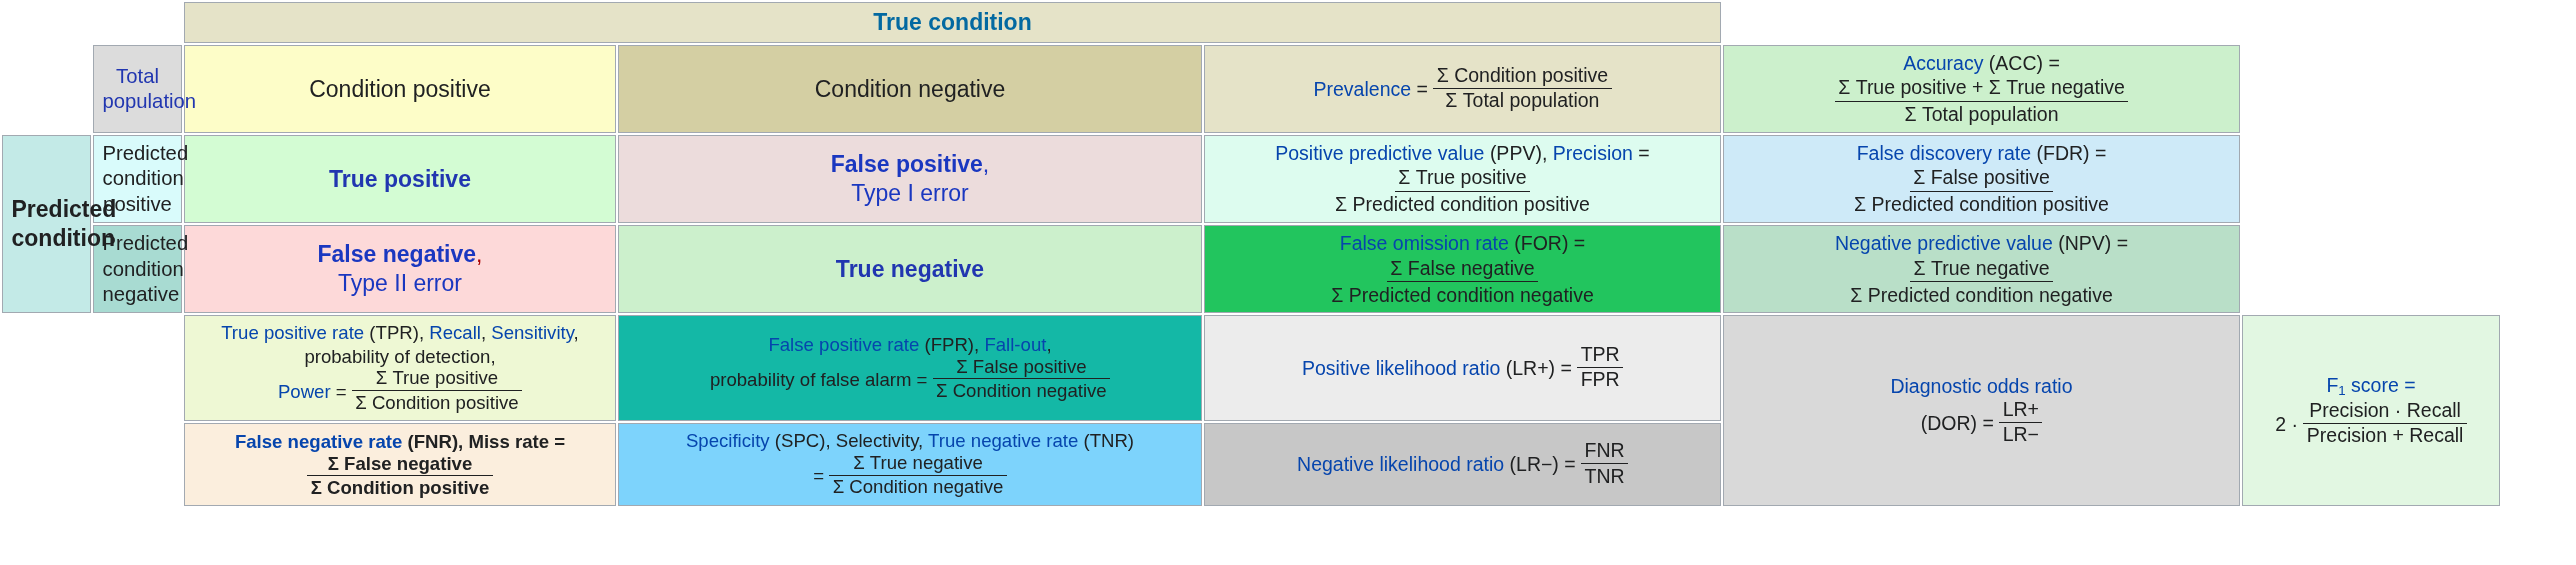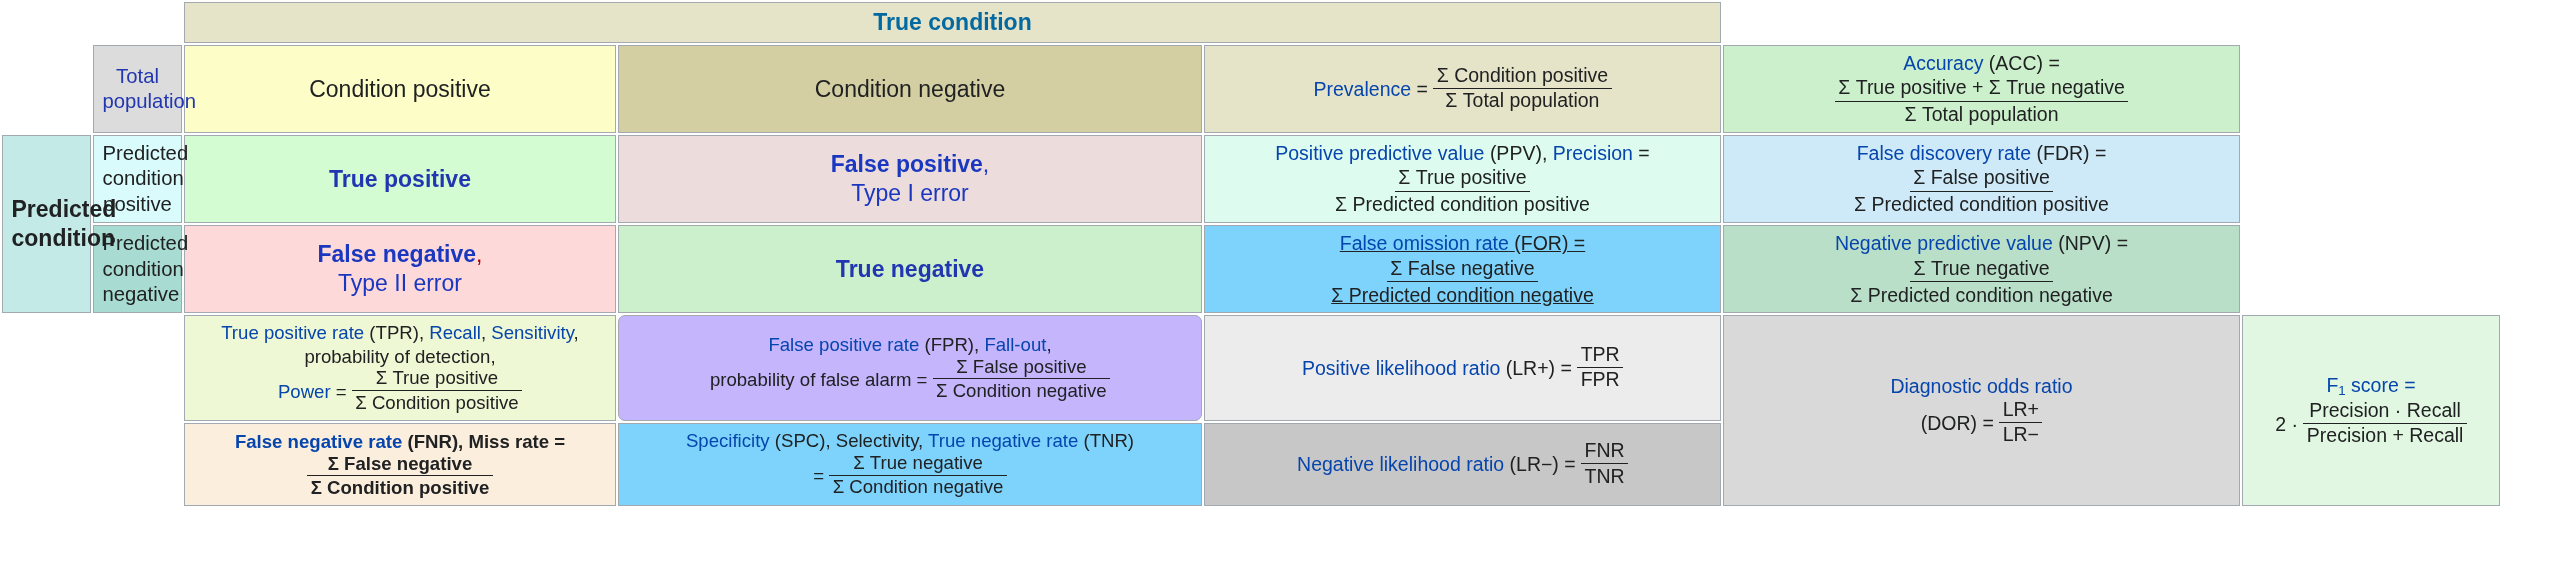--- a/index.html
+++ b/index.html
@@ -49,24 +49,24 @@
   .bg-totalpop     { background: #dcdcdc; }
   .bg-predcond     { background: #c3eae7; }
   .bg-predpos      { background: #d9fbfb; }
   .bg-predneg      { background: #a8dbd2; }
   .bg-tp           { background: #d3fcd3; margin-top: 37px; }
   .bg-fp           { background: #ecdcdc; }
   .bg-fn           { background: #fdd9d9; }
   .bg-tn           { background: #ccf0cc; }
   .bg-ppv          { background: #ddfcef; }
   .bg-fdr          { background: #ceeaf8; }
-  .bg-for          { background: #7dd3fc; text-decoration: underline; }
+  .bg-for          { background: #22c55e; }
   .bg-npv          { background: #b9dfc8; }
   .bg-tpr          { background: #eef8d4; }
-  .bg-fpr          { background: #c4b5fd; border-radius: 7px; }
+  .bg-fpr          { background: #14b8a6; }
   .bg-lrp          { background: #ececec; }
   .bg-dor          { background: #d9d9d9; }
   .bg-fnr          { background: #fbeedd; font-weight: bold; }
   .bg-spc          { background: #7dd3fc; }
   .bg-lrn          { background: #c7c7c7; }
   .bg-f1           { background: #e2f7e2; }
 
   .lnk { color: #2136b0; }
   .lnk-b { color: #0645ad; }
   .bold { font-weight: bold; }

